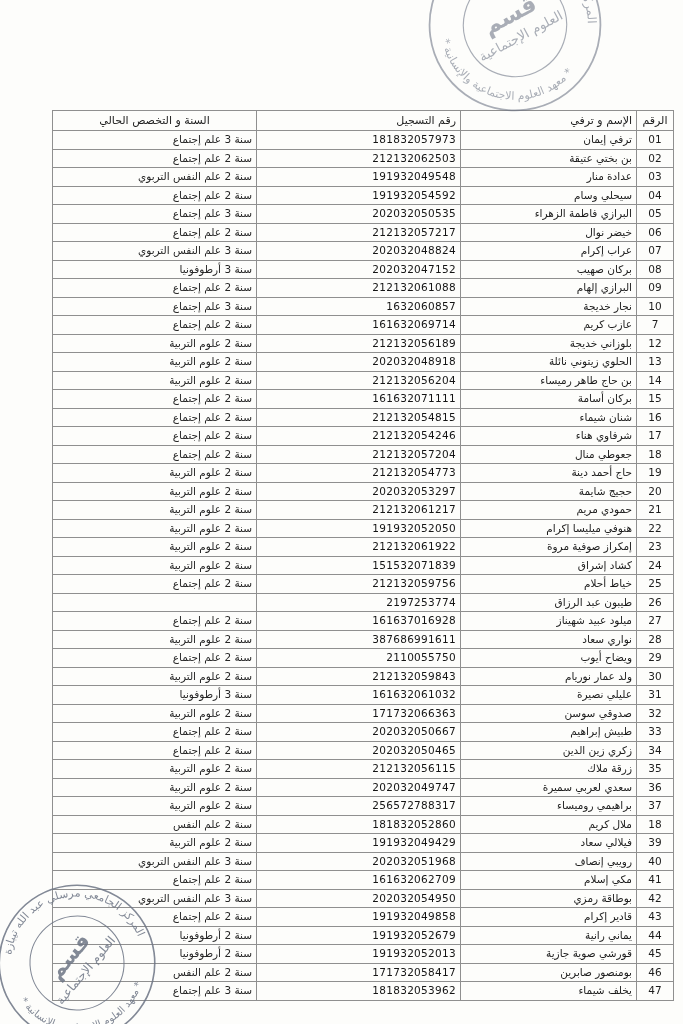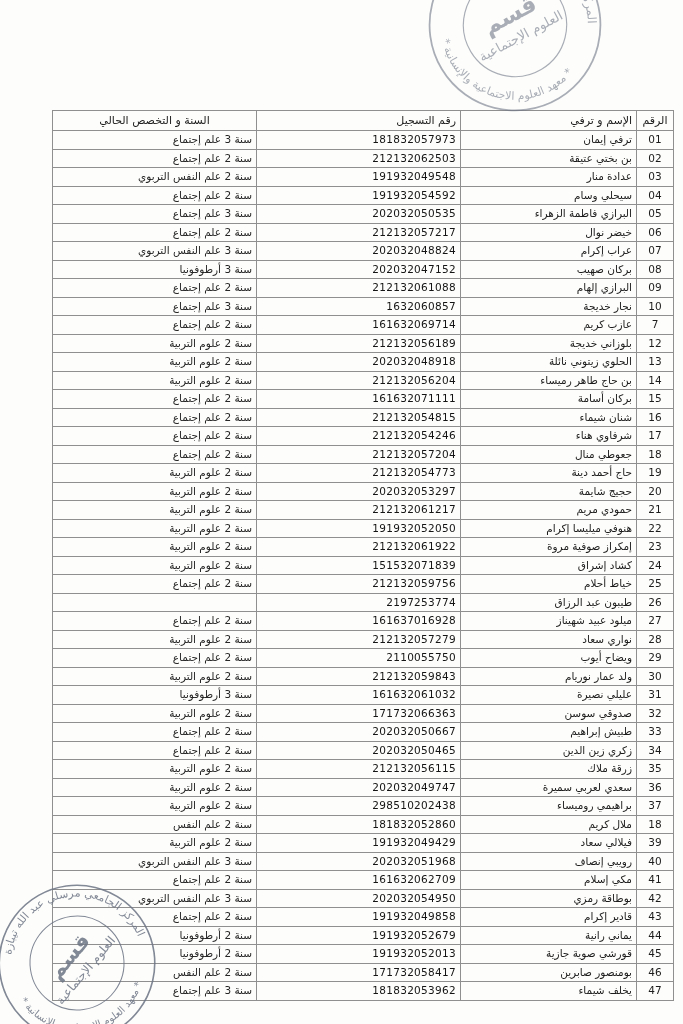--- a/index.html
+++ b/index.html
@@ -290,21 +290,21 @@
     <tr>
       <td class="td-num">27</td>
       <td class="td-name">ميلود عبيد شهيناز</td>
       <td class="td-reg">161637016928</td>
       <td class="td-year">سنة 2 علم إجتماع</td>
     </tr>
 
     <tr>
       <td class="td-num">28</td>
       <td class="td-name">نواري سعاد</td>
-      <td class="td-reg">212132057279</td>
+      <td class="td-reg">387686991611</td>
       <td class="td-year">سنة 2 علوم التربية</td>
     </tr>
 
     <tr>
       <td class="td-num">29</td>
       <td class="td-name">ويضاح أيوب</td>
       <td class="td-reg">2110055750</td>
       <td class="td-year">سنة 2 علم إجتماع</td>
     </tr>
 
@@ -353,21 +353,21 @@
     <tr>
       <td class="td-num">36</td>
       <td class="td-name">سعدي لعربي سميرة</td>
       <td class="td-reg">202032049747</td>
       <td class="td-year">سنة 2 علوم التربية</td>
     </tr>
 
     <tr>
       <td class="td-num">37</td>
       <td class="td-name">براهيمي روميساء</td>
-      <td class="td-reg">298510202438</td>
+      <td class="td-reg">256572788317</td>
       <td class="td-year">سنة 2 علوم التربية</td>
     </tr>
 
     <tr>
       <td class="td-num">18</td>
       <td class="td-name">ملال كريم</td>
       <td class="td-reg">181832052860</td>
       <td class="td-year">سنة 2 علم النفس</td>
     </tr>
 

